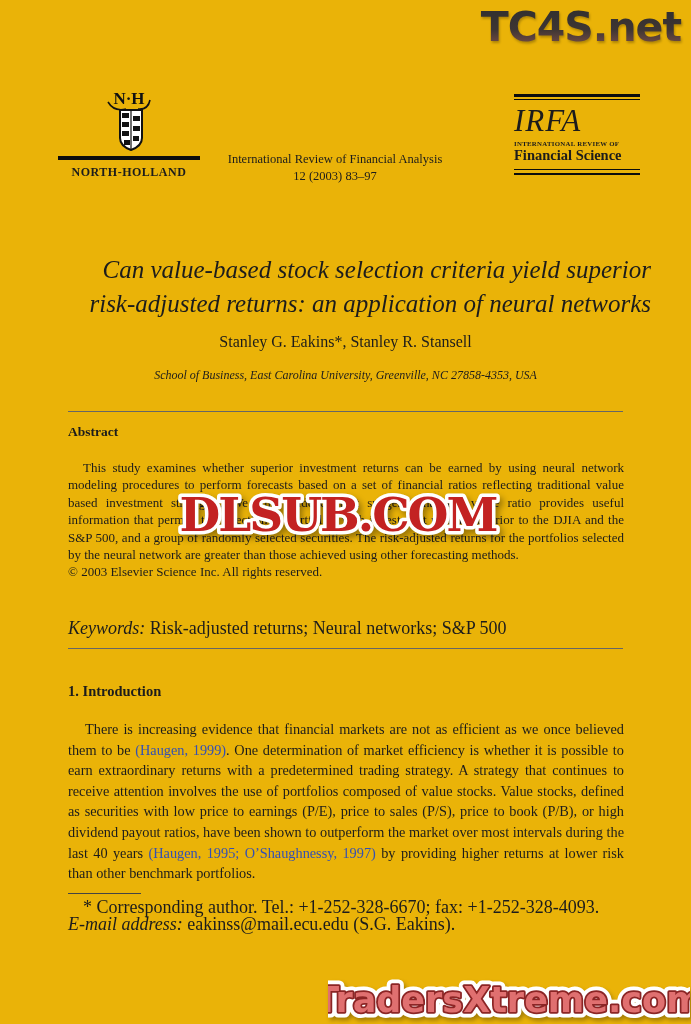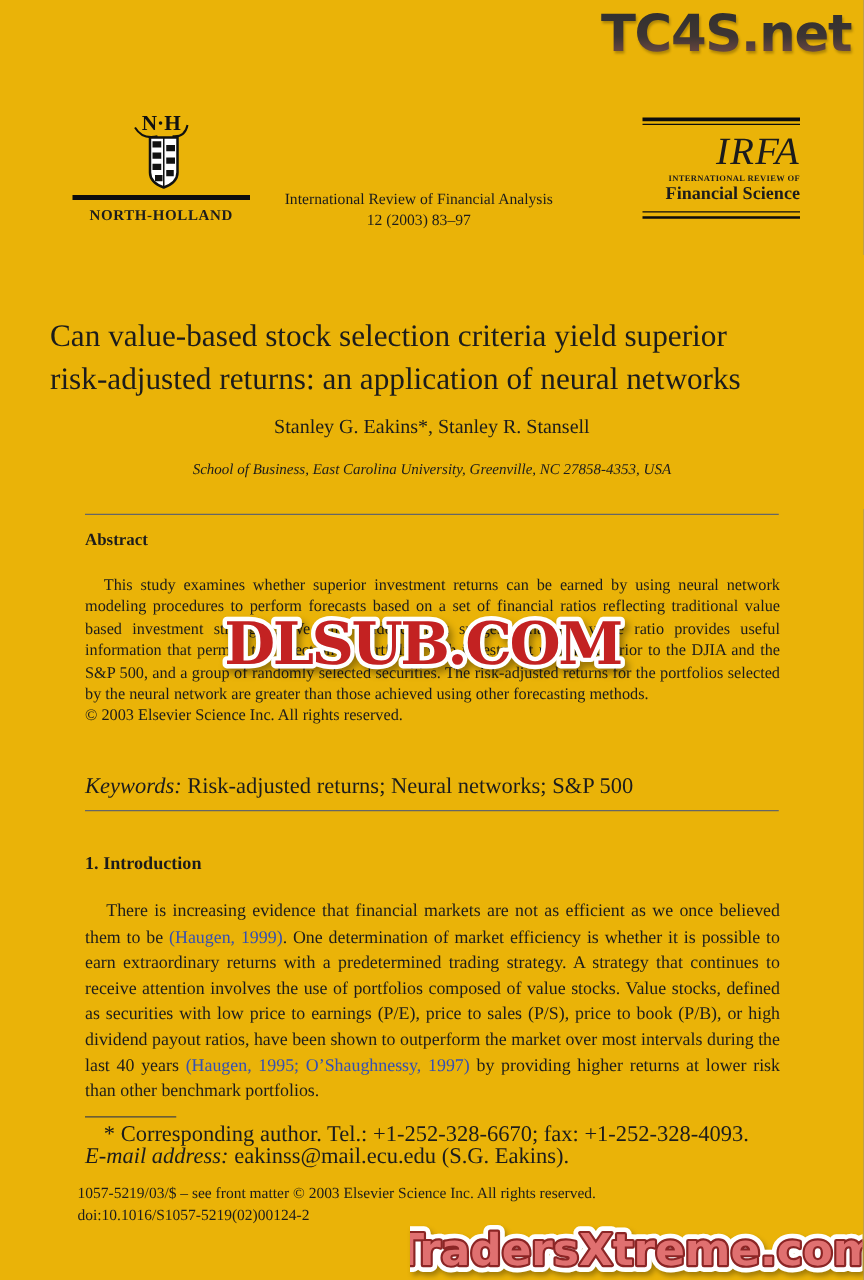--- a/index.html
+++ b/index.html
@@ -19,30 +19,30 @@
   .wm-mid { position: absolute; top: 482px; left: 163px; filter: drop-shadow(3px 4px 3px rgba(0,0,0,0.35)); }
   .wm-mid text { font-family: "DejaVu Serif", serif; font-weight: bold; font-size: 47px; letter-spacing: -2px; }
   .wm-bot { position: absolute; top: 978px; left: 328px; filter: drop-shadow(2px 3px 2px rgba(0,0,0,0.3)); }
   .wm-bot text { font-family: "DejaVu Sans", sans-serif; font-weight: bold; font-size: 35px; letter-spacing: 0px; }
   
   .nh-logo { position: absolute; left: 58px; top: 88px; width: 142px; text-align: center; }
   .nh-crest { display: block; margin: 0 auto; }
   .nh-bar { height: 4px; background: #0d0d0d; margin-top: 2px; }
   .nh-name { font-weight: bold; font-size: 12px; letter-spacing: 0.5px; margin-top: 5px; white-space: nowrap; }
   .journal-center { position: absolute; left: 180px; top: 151px; width: 310px; text-align: center; font-size: 12.5px; line-height: 17px; }
-  .irfa-box { position: absolute; left: 514px; top: 94px; width: 126px; text-align: right; }
+  .irfa-box { position: absolute; left: 514px; top: 94px; width: 126px; text-align: left; }
   .rule-thick { height: 2.5px; background: #0d0d0d; }
   .rule-thin { height: 1px; background: #0d0d0d; margin-top: 2.5px; }
   .rule-thin-b { height: 1px; background: #0d0d0d; }
   .rule-thick-b { height: 2.5px; background: #0d0d0d; margin-top: 2.5px; }
   .irfa-acronym { font-style: italic; font-size: 31px; line-height: 34px; margin-top: 4px; letter-spacing: 1px; }
   .irfa-small { font-size: 6.8px; font-weight: bold; letter-spacing: 0.3px; margin-top: 2px; white-space: nowrap; }
   .irfa-name { font-size: 14.5px; font-weight: bold; line-height: 16px; margin-bottom: 6px; white-space: nowrap; }
   
-  .title { position: absolute; top: 253px; left: 40px; right: 40px; text-align: left; font-size: 25px; line-height: 34px; }
+  .title { position: absolute; top: 253px; left: 40px; right: 40px; text-align: right; font-size: 25px; line-height: 34px; font-style: italic; }
   .authors { position: absolute; top: 333px; left: 40px; right: 40px; text-align: center; font-size: 16px; }
   .affiliation { position: absolute; top: 368px; left: 40px; right: 40px; text-align: center; font-size: 12px; font-style: italic; }
   .hr1 { position: absolute; top: 411px; left: 68px; width: 555px; height: 1px; background: #666; }
   .abs-head { position: absolute; top: 424px; left: 68px; font-size: 13.5px; font-weight: bold; }
   .abs-body { position: absolute; top: 459px; left: 68px; width: 556px; font-size: 13px; line-height: 17.4px; text-align: justify; }
   .abs-body .indent { display: inline-block; width: 15px; }
   .abs-copy { font-size: 13px; line-height: 17.4px; }
   .keywords { position: absolute; top: 618px; left: 68px; width: 556px; font-size: 18px; }
   .keywords .kw-label { font-style: italic; }
   .hr2 { position: absolute; top: 648px; left: 68px; width: 555px; height: 1px; background: #666; }
@@ -135,24 +135,20 @@
   </div>
 
   <div class="fn-rule"></div>
   <div class="footnote">
     <div class="fn-line1">* Corresponding author. Tel.: +1-252-328-6670; fax: +1-252-328-4093.</div>
     <div>
       <span class="em-label">E-mail address:</span><span> eakinss@mail.ecu.edu (S.G. Eakins).</span>
     </div>
   </div>
 
-  <div class="footer">
-    <div>1057-5219/03/$ – see front matter © 2003 Elsevier Science Inc. All rights reserved.</div>
-    <div>doi:10.1016/S1057-5219(02)00124-2</div>
-  </div>
 
   <svg class="wm-mid" width="350" height="66" viewBox="0 0 350 66">
     <text x="175" y="49" text-anchor="middle" fill="#c32222" stroke="#ffffff" stroke-width="7" paint-order="stroke" stroke-linejoin="round">DLSUB.COM</text>
   </svg>
 
   <svg class="wm-bot" width="362" height="46" viewBox="0 0 362 46">
     <text x="181" y="34" text-anchor="middle" fill="none" stroke="#ffffff" stroke-width="11" stroke-linejoin="round">TradersXtreme.com</text>
     <text x="181" y="34" text-anchor="middle" fill="#e07070" stroke="#8b2525" stroke-width="3.5" paint-order="stroke" stroke-linejoin="round">TradersXtreme.com</text>
   </svg>
 

